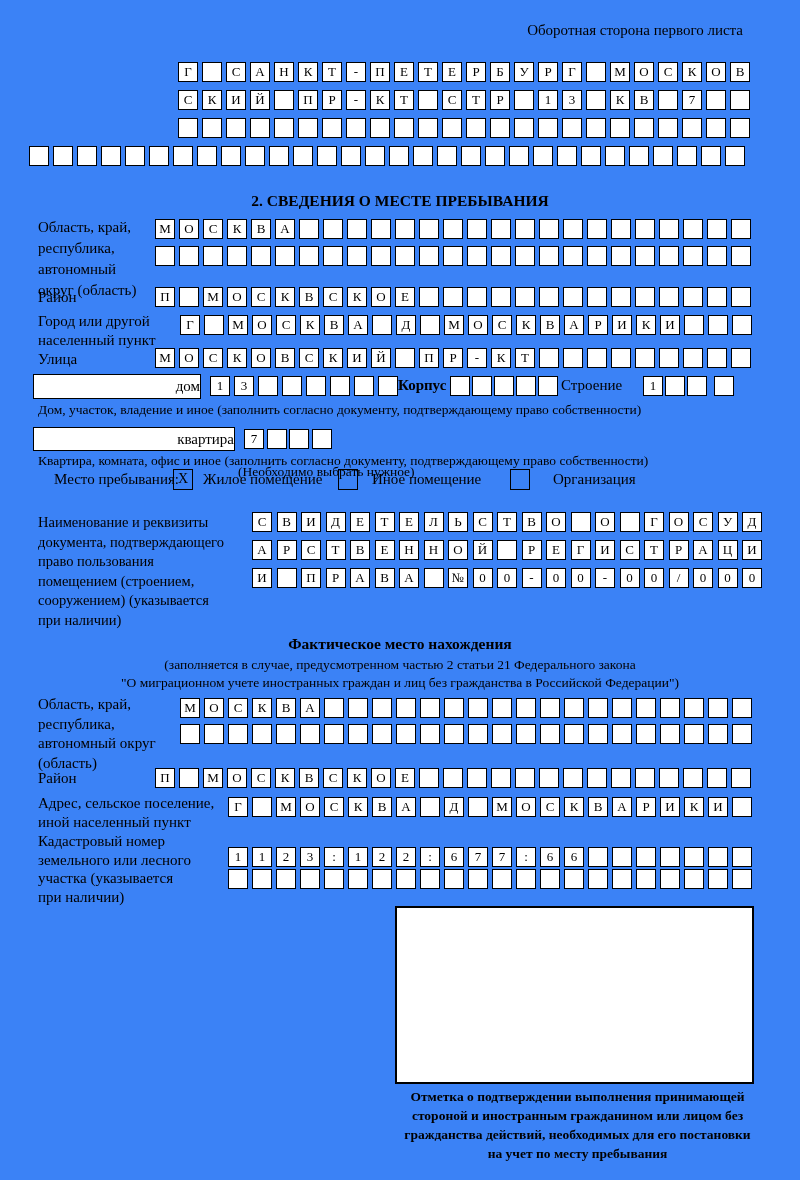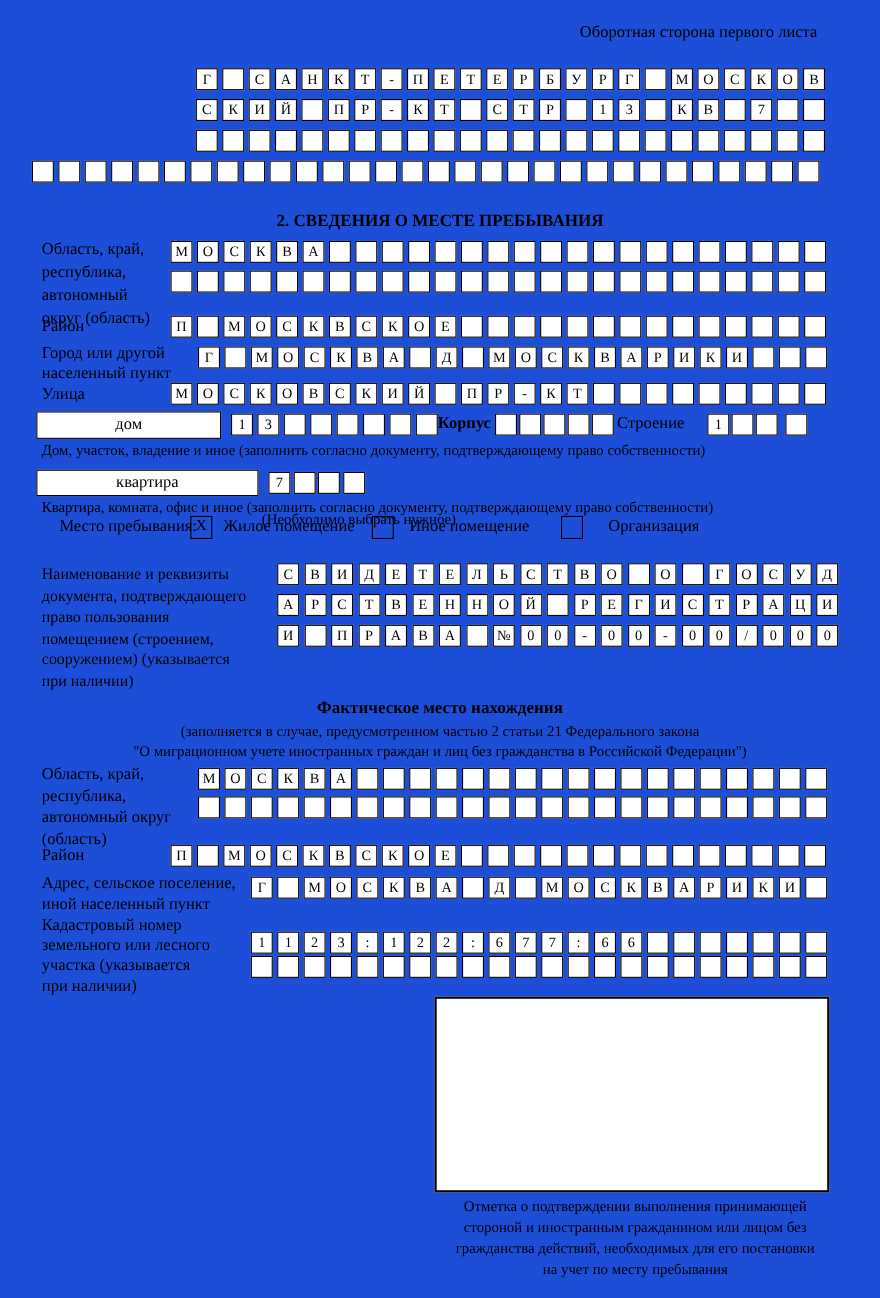--- a/index.html
+++ b/index.html
@@ -1,17 +1,17 @@
 <!DOCTYPE html>
 <html><head>
 <meta charset="utf-8">
 <style>
   html,body { margin:0; padding:0; background:#ffffff; }
   .page {
-    position:relative; width:800px; height:1180px; background:#1d4ed8;
+    position:relative; width:800px; height:1180px; background:#3b82f6;
     font-family:"Liberation Serif", serif; color:#000; overflow:hidden;
   }
   .abs { position:absolute; }
   .lbl { position:absolute; font-size:15px; line-height:19.5px; white-space:nowrap; }
   .lh21 div { line-height:21px; }
   .lh19 div { line-height:19px; }
   .lh185 div { line-height:18.5px; }
   .crow { position:absolute; white-space:nowrap; }
   .cell {
     display:inline-block; box-sizing:border-box; width:20px; height:20px;
@@ -19,29 +19,29 @@
     font:13px/17px "Liberation Serif", serif; vertical-align:top; background:#fff;
   }
   .p245 .cell { margin-right:4.5px; }
   .p22 .cell { margin-right:2px; }
   .p225 .cell { margin-right:2.5px; }
   .caption { position:absolute; font-size:13.5px; white-space:nowrap; }
   .center { left:0; width:800px; text-align:center; white-space:nowrap; }
   .title { position:absolute; left:0; width:800px; text-align:center; font-weight:bold; font-size:15.5px; white-space:nowrap; }
   .wlbl {
     position:absolute; box-sizing:border-box; border:1.5px solid #000;
-    text-align:center; font-size:15px; background:#fff;
+    text-align:right; font-size:15px; background:#fff;
   }
   .chk {
     position:absolute; box-sizing:border-box; width:20px; height:21px;
     border:1.5px solid #000; text-align:center; font:14px/18px "Liberation Serif", serif;
   }
   .opt { position:absolute; font-size:15px; white-space:nowrap; }
   .stamp-box { position:absolute; box-sizing:border-box; border:2px solid #000; background:#fff; }
-  .stamp-cap { position:absolute; left:380px; width:395px; text-align:center; font-size:13.5px; line-height:19px; }
+  .stamp-cap { position:absolute; left:380px; width:395px; text-align:center; font-size:13.5px; line-height:19px;font-weight:bold; }
 </style>
 </head>
 <body>
 
 <div class="page">
 
   <div class="abs" style="top:22px; right:57px; font-size:15px;">Оборотная сторона первого листа</div>
 
   <div class="crow" style="left:178px; top:62px;"><span class="cell">Г</span><span class="cell"></span><span class="cell">С</span><span class="cell">А</span><span class="cell">Н</span><span class="cell">К</span><span class="cell">Т</span><span class="cell">-</span><span class="cell">П</span><span class="cell">Е</span><span class="cell">Т</span><span class="cell">Е</span><span class="cell">Р</span><span class="cell">Б</span><span class="cell">У</span><span class="cell">Р</span><span class="cell">Г</span><span class="cell"></span><span class="cell">М</span><span class="cell">О</span><span class="cell">С</span><span class="cell">К</span><span class="cell">О</span><span class="cell">В</span></div>
   <div class="crow" style="left:178px; top:90px;"><span class="cell">С</span><span class="cell">К</span><span class="cell">И</span><span class="cell">Й</span><span class="cell"></span><span class="cell">П</span><span class="cell">Р</span><span class="cell">-</span><span class="cell">К</span><span class="cell">Т</span><span class="cell"></span><span class="cell">С</span><span class="cell">Т</span><span class="cell">Р</span><span class="cell"></span><span class="cell">1</span><span class="cell">3</span><span class="cell"></span><span class="cell">К</span><span class="cell">В</span><span class="cell"></span><span class="cell">7</span><span class="cell"></span><span class="cell"></span></div>

